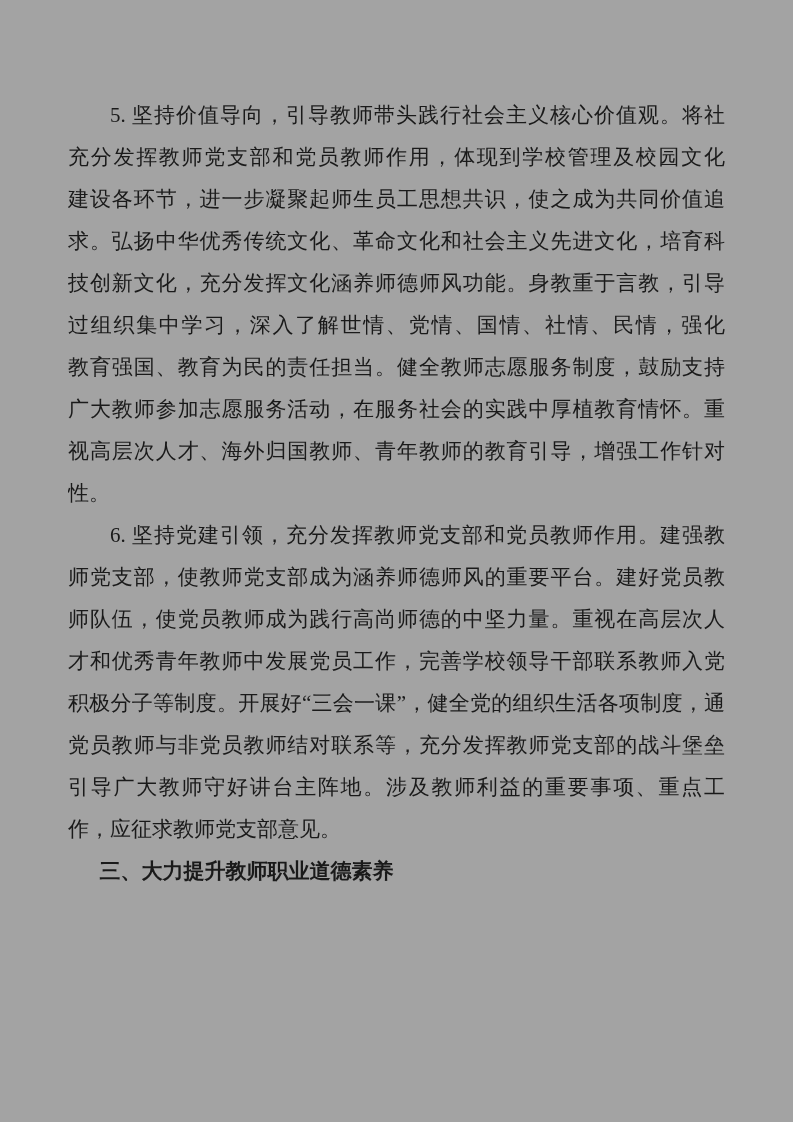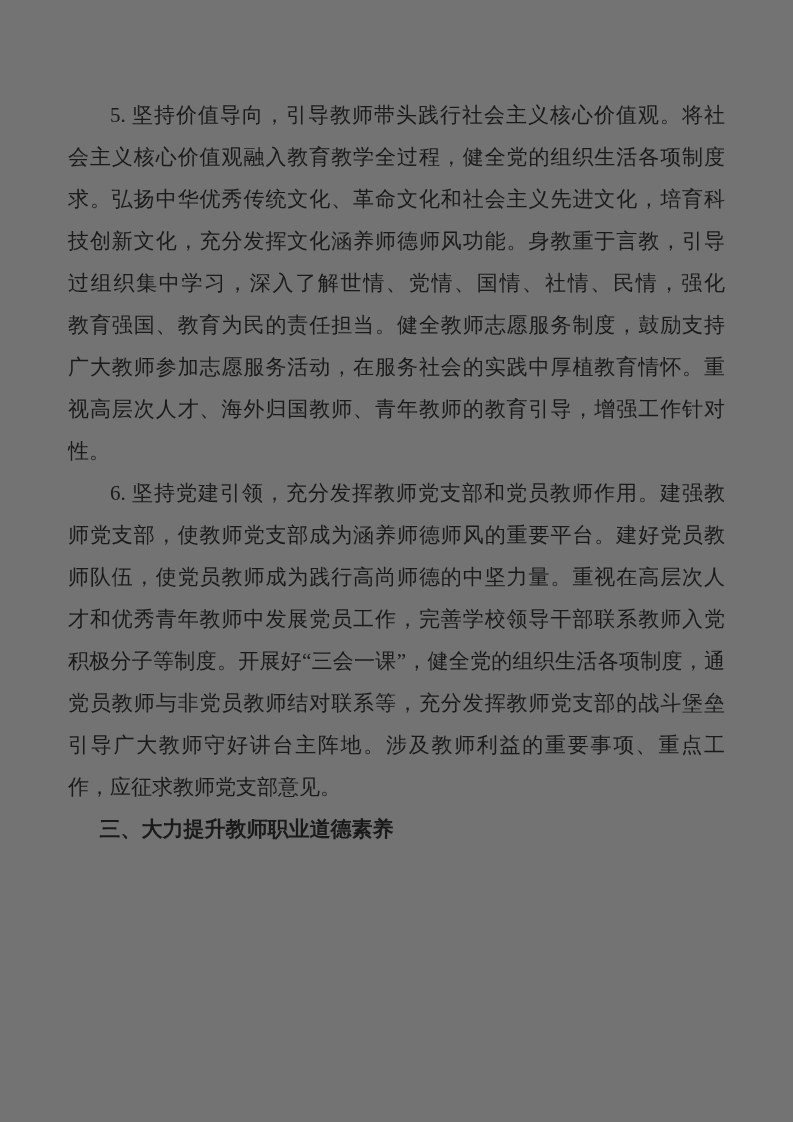--- a/index.html
+++ b/index.html
@@ -4,21 +4,21 @@
 <style>
   html, body {
     margin: 0;
     padding: 0;
     background: #ffffff;
   }
   .page {
     position: relative;
     width: 793px;
     height: 1122px;
-    background: #737373;
+    background: #a3a3a3;
     overflow: hidden;
     font-family: "Liberation Serif", "DejaVu Serif", serif;
   }
   .content {
     position: absolute;
     left: 68px;
     top: 94px;
     width: 657px;
     font-size: 21px;
     line-height: 42px;
@@ -49,21 +49,22 @@
     white-space: nowrap;
   }
 </style>
 </head>
 <body>
 
 <div class="page">
   <div class="content" id="doc-content">
       <div class="paragraph">
         <div class="line first-line">5. 坚持价值导向，引导教师带头践行社会主义核心价值观。将社</div>
-        <div class="line">会主义核心价值观融入教育教学全过程，健全党的组织生活各项制度</div>
+        <div class="line">充分发挥教师党支部和党员教师作用，体现到学校管理及校园文化</div>
+        <div class="line">建设各环节，进一步凝聚起师生员工思想共识，使之成为共同价值追</div>
         <div class="line">求。弘扬中华优秀传统文化、革命文化和社会主义先进文化，培育科</div>
         <div class="line">技创新文化，充分发挥文化涵养师德师风功能。身教重于言教，引导</div>
         <div class="line">过组织集中学习，深入了解世情、党情、国情、社情、民情，强化</div>
         <div class="line">教育强国、教育为民的责任担当。健全教师志愿服务制度，鼓励支持</div>
         <div class="line">广大教师参加志愿服务活动，在服务社会的实践中厚植教育情怀。重</div>
         <div class="line">视高层次人才、海外归国教师、青年教师的教育引导，增强工作针对</div>
         <div class="line last-line">性。</div>
       </div>
       <div class="paragraph">
         <div class="line first-line">6. 坚持党建引领，充分发挥教师党支部和党员教师作用。建强教</div>

